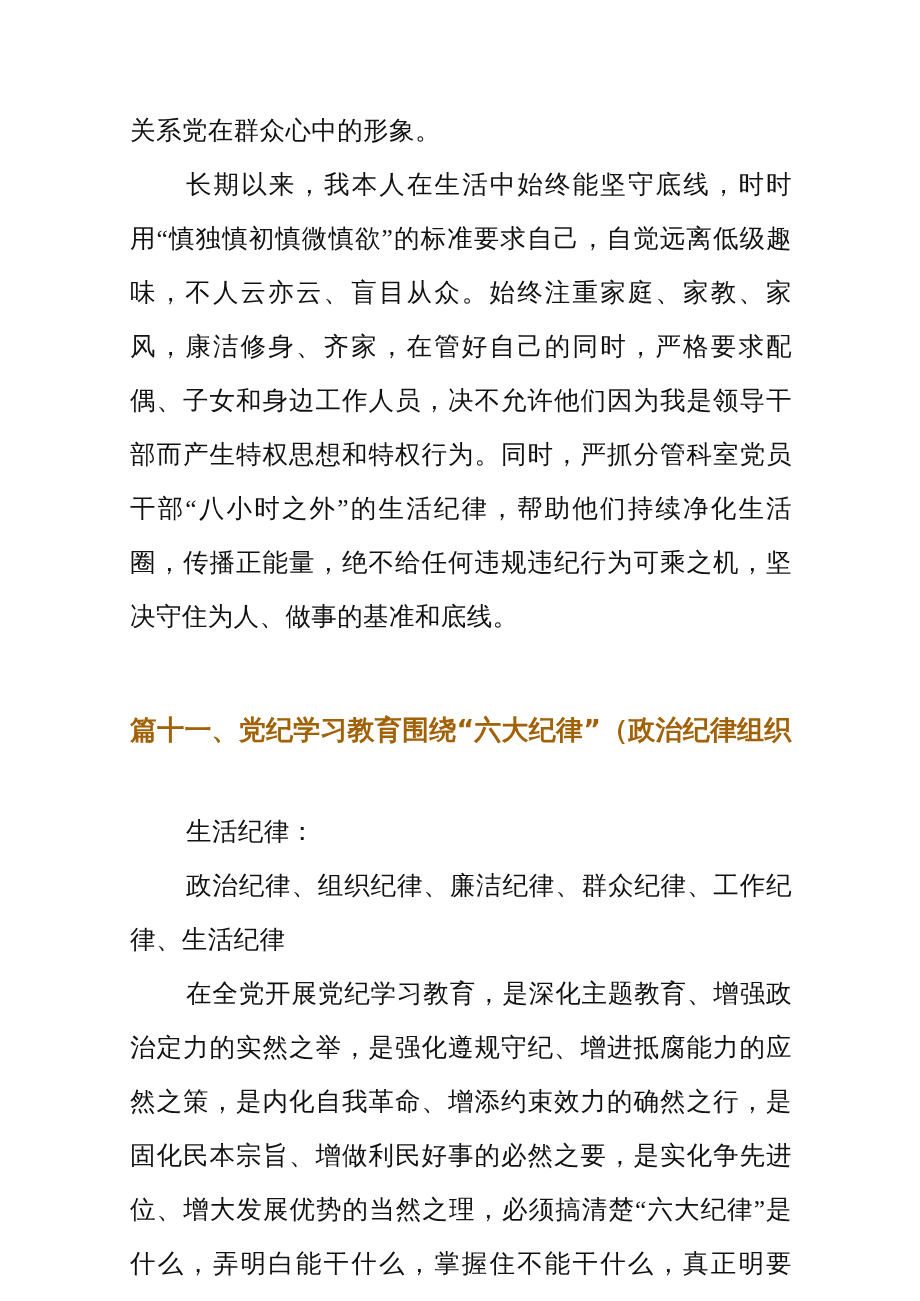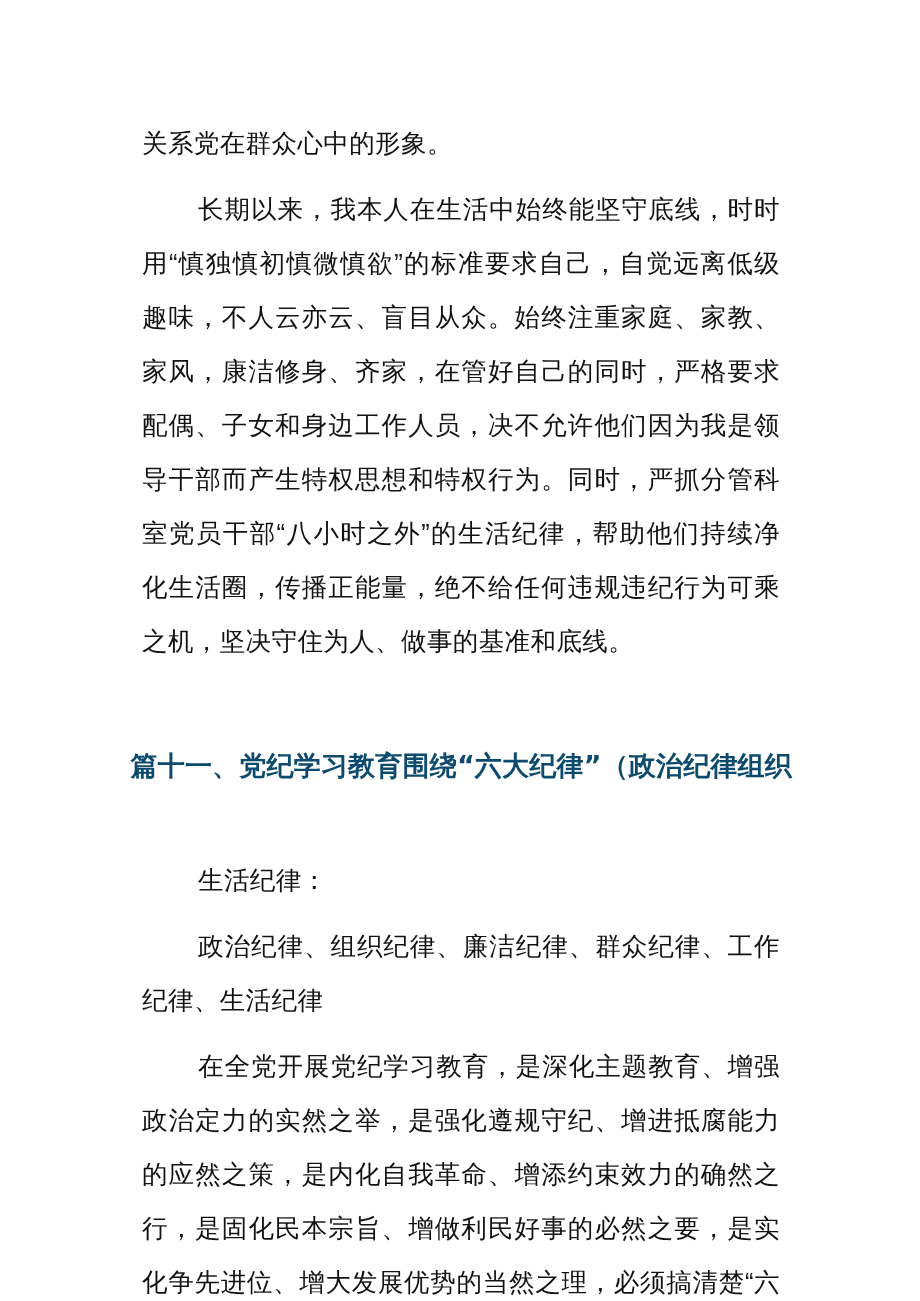--- a/index.html
+++ b/index.html
@@ -21,50 +21,49 @@
   
   .text-column {
     position: absolute;
     left: 130px;
     top: 104px;
     width: 662px;
   }
 
   
   .body-par {
-    font-family: Liberation Sans, sans-serif;
+    font-family: Liberation Serif, serif;
     font-size: 25.5px;
     line-height: 54px;
     color: #121212;
     text-align: justify;
     text-justify: inter-character;
     letter-spacing: 0.4px;
-    margin: 12px;
+    margin: 0;
     word-break: break-all;
   }
 
   .indent-2 {
     text-indent: 56px;
   }
 
   .no-indent {
     text-indent: 0;
   }
 
   
   .doc-heading {
     font-family: "DejaVu Sans", "Liberation Sans", sans-serif;
     font-weight: 700;
     font-size: 27px;
     line-height: 59px;
-    color: #0c4a6e;
+    color: #a16207;
     letter-spacing: 0.2px;
     margin: 0;
     white-space: nowrap;
-    text-align: right;
   }
 
   .doc-heading-line-2 {
     padding-left: 40px;
   }
   .gap-md  { height: 46px; }
   .gap-lg  { height: 56px; }
 </style>
 </head>
 <body>

